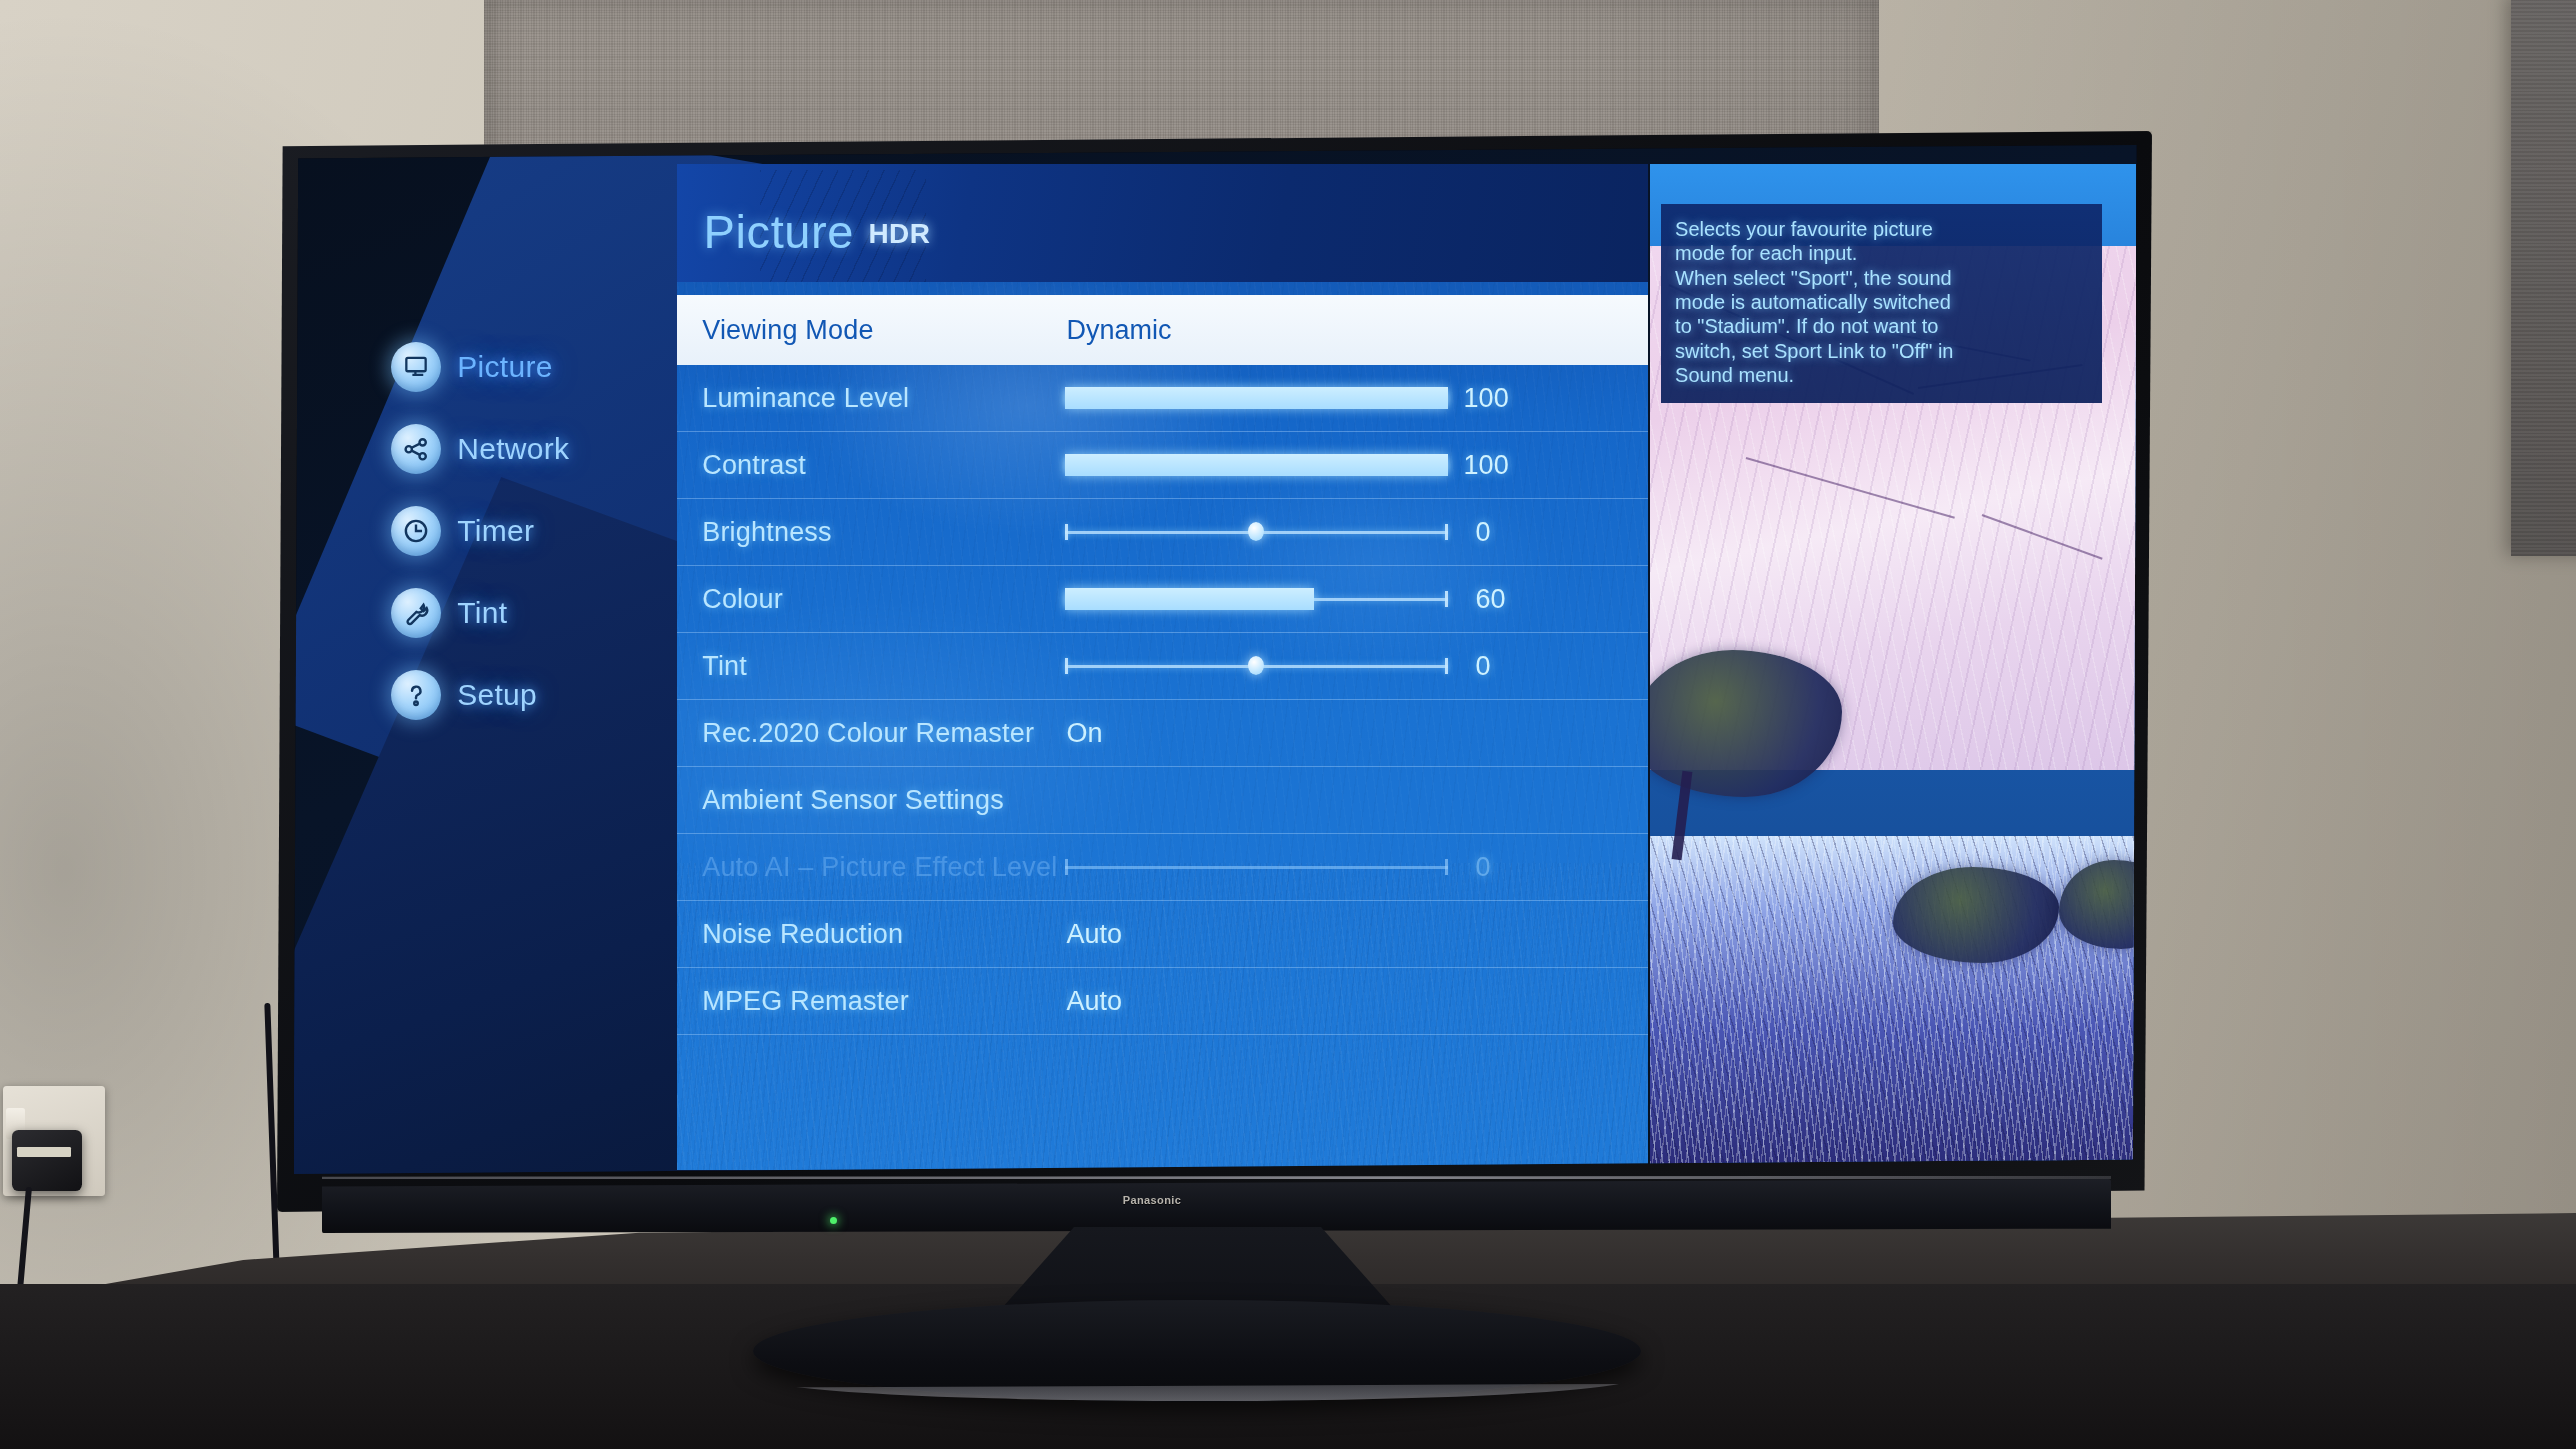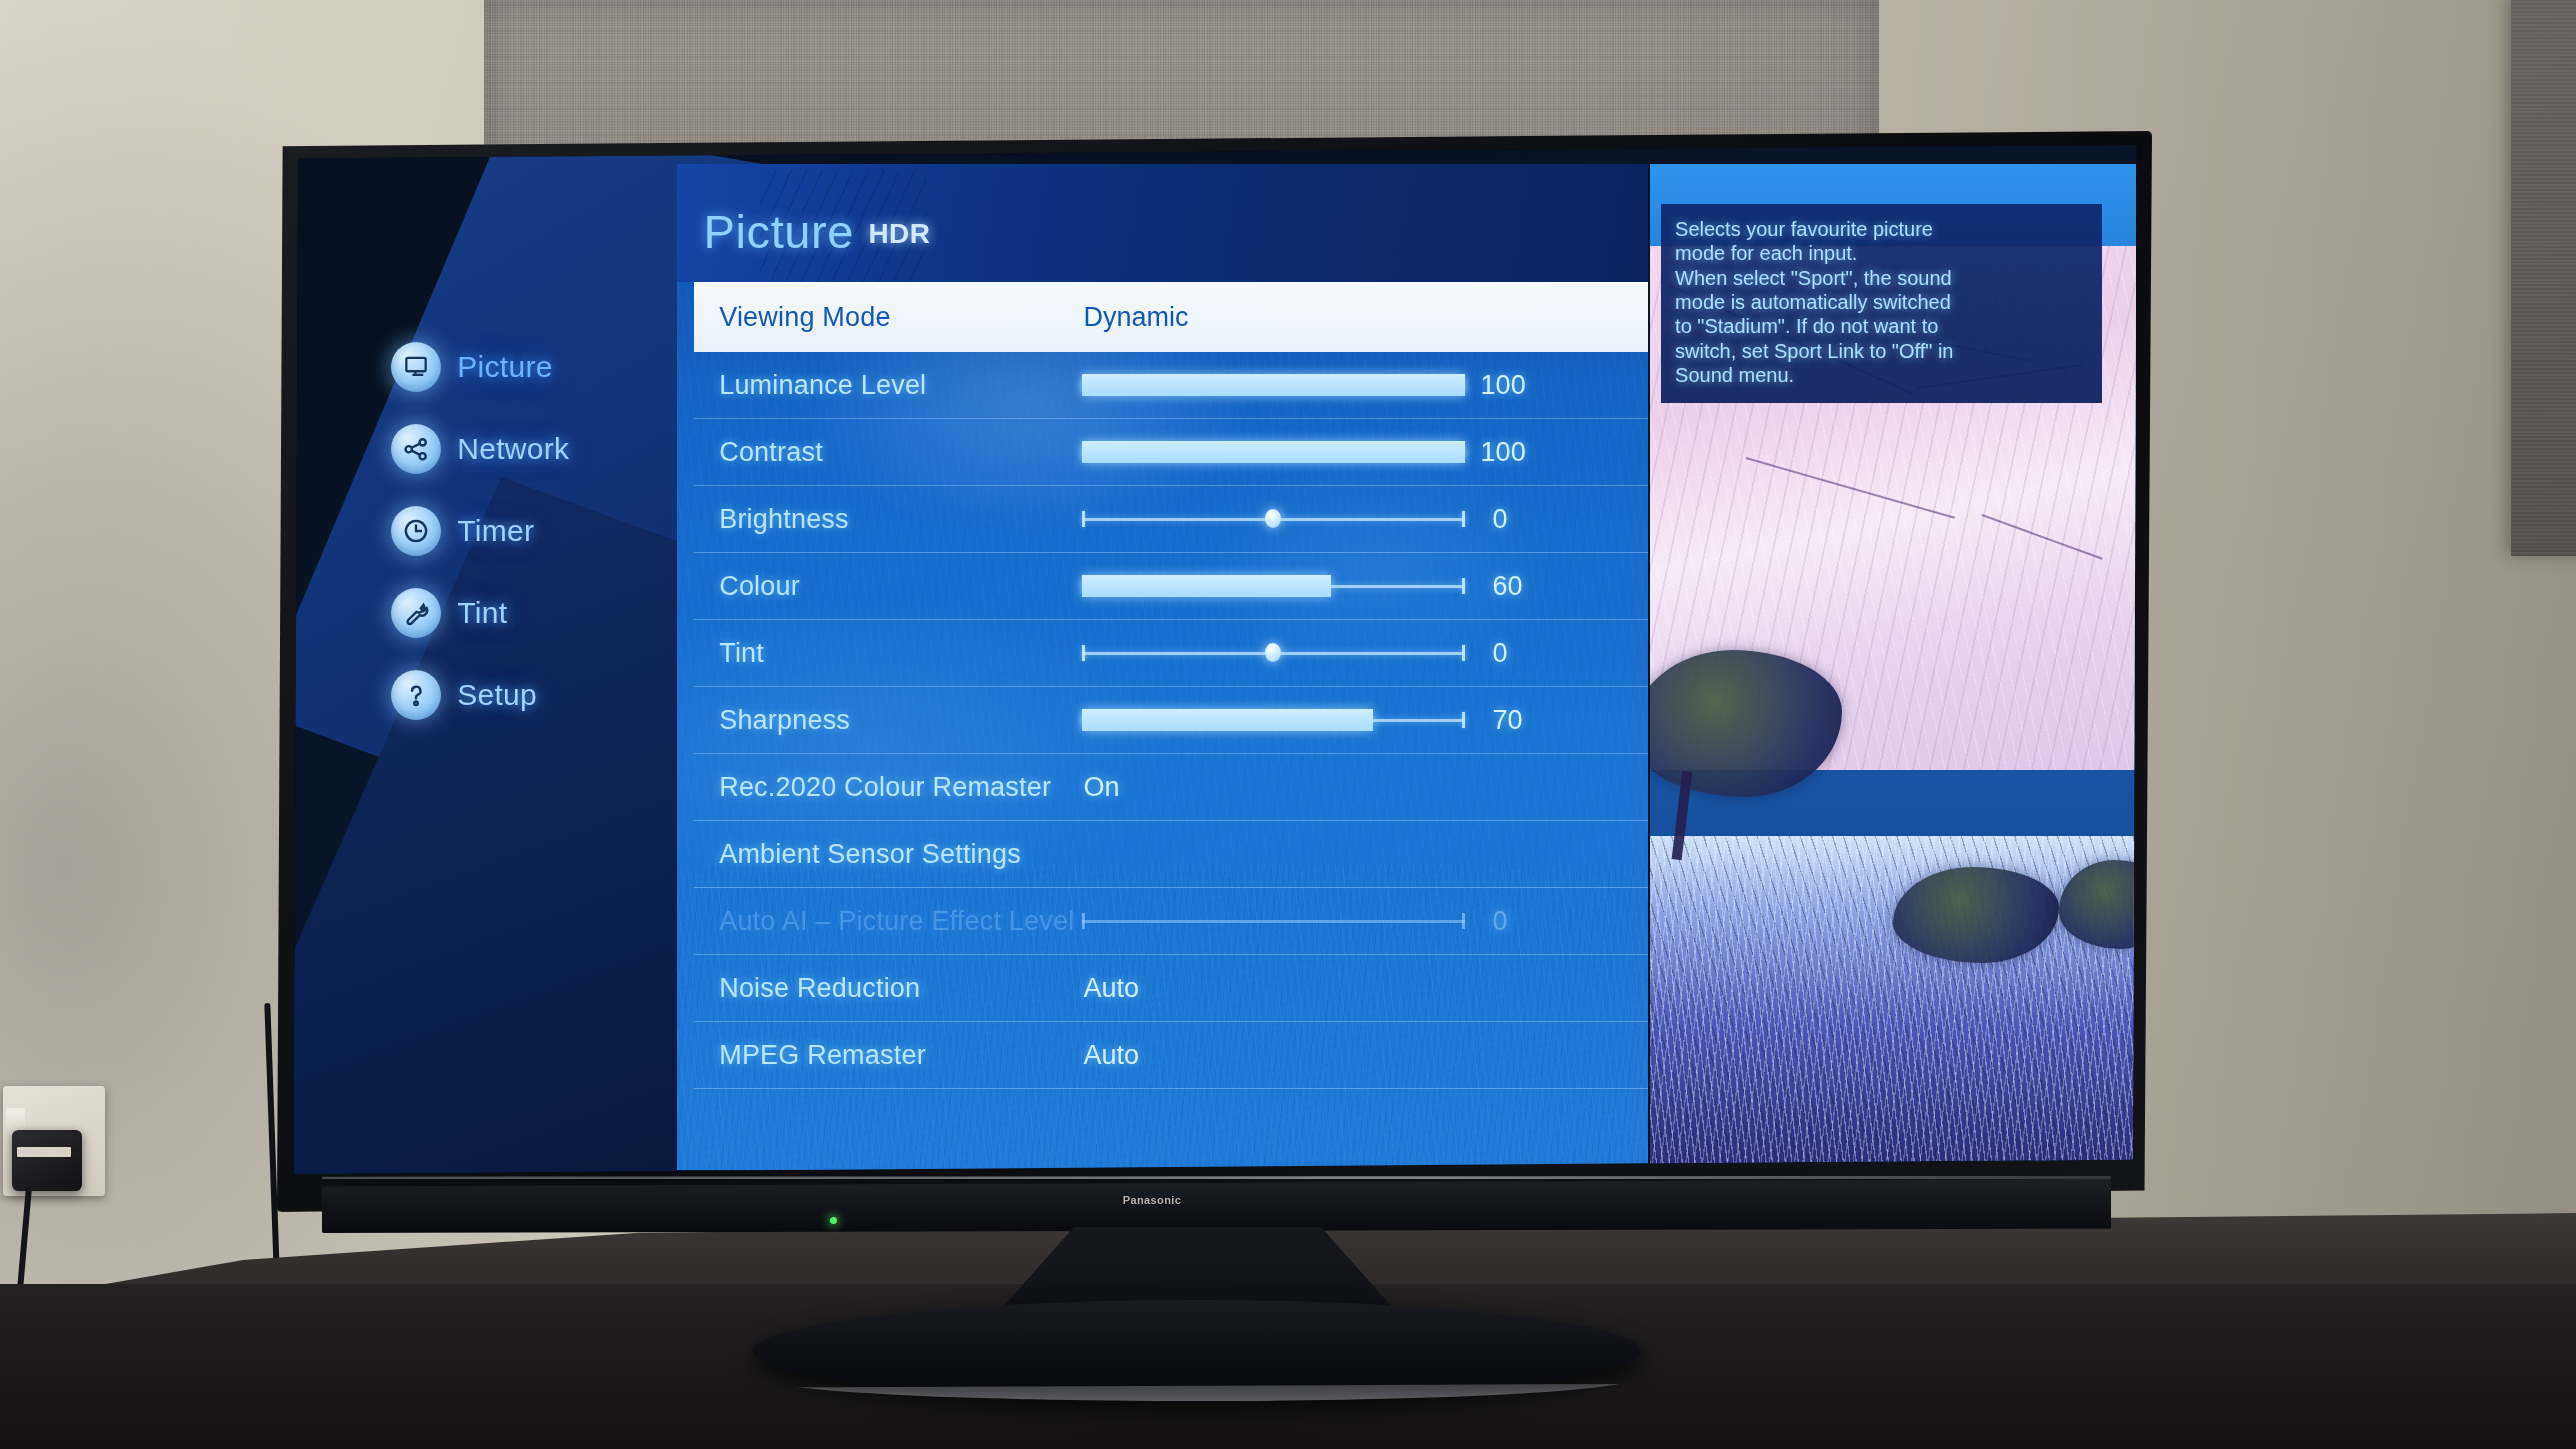--- a/index.html
+++ b/index.html
@@ -130,21 +130,21 @@
 
   .menu-header{position:absolute;left:0;top:0;width:100%;height:118px;
     background:linear-gradient(100deg,#1346a8 0%,#0e3484 30%,#0b2a6e 62%,#0a2460 100%);}
   .menu-header-branch{position:absolute;left:83px;top:6.4px;width:166px;height:112px;opacity:.35;
     background:repeating-linear-gradient(115deg,rgba(0,10,40,.5) 0 1.3px,rgba(0,0,0,0) 1.3px 14px);}
   .hdr-title{position:absolute;left:27px;top:40px;font-size:47px;color:#8fd1ff;letter-spacing:0.6px;
     text-shadow:0 0 11.5px rgba(110,190,255,.8);}
   .hdr-sub{position:absolute;left:192px;top:54px;font-size:28px;color:#cfeaff;font-weight:bold;
     letter-spacing:0.3px;text-shadow:0 0 10.2px rgba(160,215,255,.95);}
 
-  .rows{position:absolute;left:0;top:118px;width:100%;padding-left:17px;}
+  .rows{position:absolute;left:0;top:131px;width:100%;}
   .row{position:relative;height:66px;border-bottom:1.3px solid rgba(175,215,255,.38);
     display:flex;align-items:center;}
   .row:first-child{border-top:none;}
   .row .lbl{position:absolute;left:25.6px;font-size:27px;color:#b9e6ff;letter-spacing:0.2px;
     text-shadow:0 0 9px rgba(120,205,255,.85);}
   .row .val{position:absolute;left:390px;font-size:27px;color:#ccf0ff;
     text-shadow:0 0 9px rgba(130,210,255,.85);}
   .row.highlight{background:linear-gradient(180deg,#f6fafe,#e8f1fa);border-bottom:none;height:70px;}
   .row.highlight .lbl,.row.highlight .val{color:#1157b4;text-shadow:none;}
   .row.disabled .lbl{color:#62a8ef;opacity:.62;text-shadow:0 0 6.4px rgba(90,160,240,.4);}
@@ -346,30 +346,20 @@
               <span class="lbl">Tint</span>
               <span class="slider">
                 <span class="track"></span>
                 <span class="cap l"></span>
                 <span class="cap r"></span>
                 <span class="knob" style="left: 183px;"></span>
               </span>
               <span class="num">0</span>
             </div>
             <div class="row">
-              <span class="lbl">Sharpness</span>
-              <span class="slider">
-                <span class="track"></span>
-                <span class="cap l"></span>
-                <span class="cap r"></span>
-                <span class="fill" style="width: 291px;"></span>
-              </span>
-              <span class="num">70</span>
-            </div>
-            <div class="row">
               <span class="lbl">Rec.2020 Colour Remaster</span>
               <span class="val">On</span>
             </div>
             <div class="row">
               <span class="lbl">Ambient Sensor Settings</span>
             </div>
             <div class="row disabled">
               <span class="lbl">Auto AI – Picture Effect Level</span>
               <span class="slider dim">
                 <span class="track"></span>

